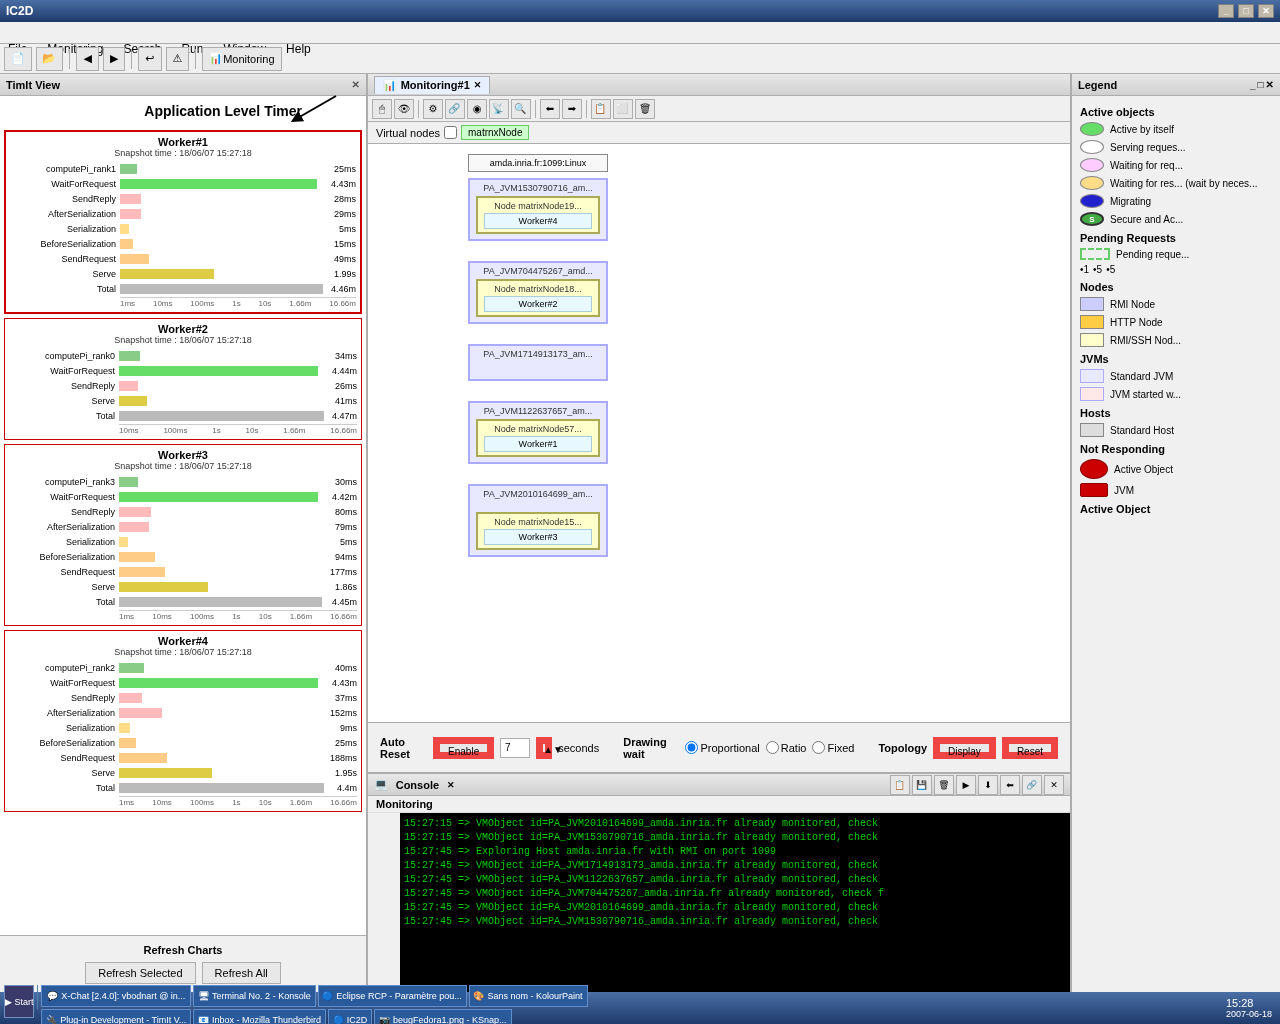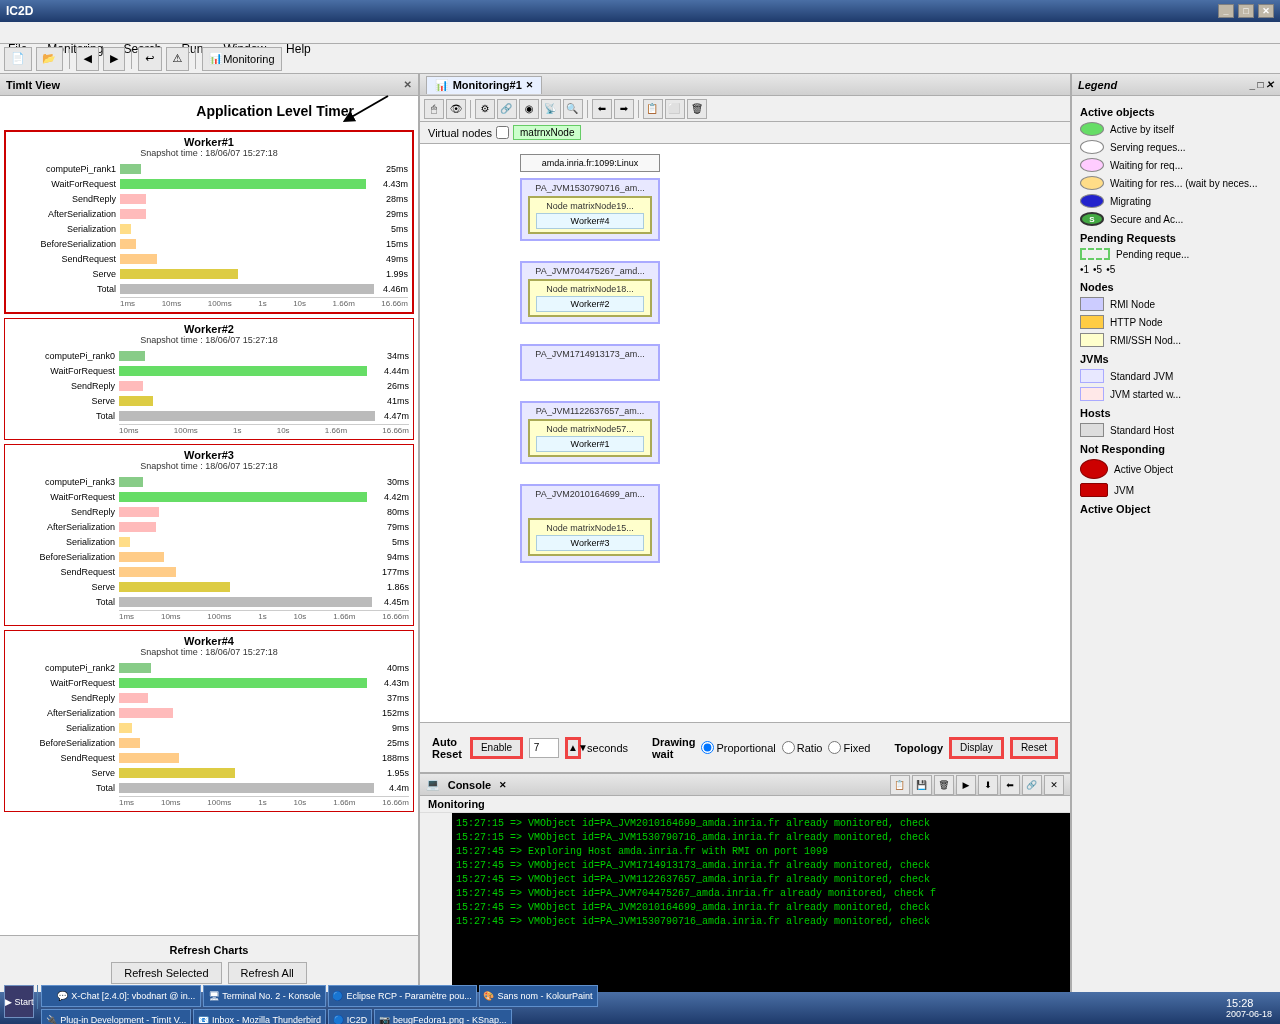--- a/index.html
+++ b/index.html
@@ -69,21 +69,21 @@
     
     .main-layout {
       display: flex;
       height: calc(1024px - 22px - 22px - 30px - 32px);
       
       overflow: hidden;
     }
 
     
     .left-panel {
-      width: 420px;
+      width: 368px;
       background: #f5f5f5;
       border-right: 2px solid #adadad;
       display: flex;
       flex-direction: column;
       overflow: hidden;
     }
     .panel-header {
       background: linear-gradient(to bottom, #e8e8e8, #d0d0d0);
       border-bottom: 1px solid #adadad;
       height: 22px;
@@ -236,21 +236,21 @@
       gap: 24px;
     }
     .ctrl-group {
       display: flex;
       align-items: center;
       gap: 6px;
     }
     .ctrl-label { font-size: 11px; font-weight: bold; }
     .ctrl-btn {
       background: #e8e8e8;
-      border: 3px solid #ef4444;
+      border: 7px solid #ef4444;
       padding: 2px 8px;
       font-size: 10px;
       cursor: pointer;
       height: 22px;
     }
     .ctrl-input {
       width: 30px;
       height: 20px;
       border: 1px solid #adadad;
       text-align: center;
@@ -309,21 +309,20 @@
     .legend-header {
       background: linear-gradient(to bottom, #e8e8e8, #d0d0d0);
       border-bottom: 1px solid #adadad;
       height: 22px;
       display: flex;
       align-items: center;
       padding: 0 6px;
       font-size: 11px;
       font-weight: bold;
       justify-content: space-between;
-      font-style: italic;
     }
     .legend-content { flex: 1; overflow-y: auto; padding: 4px 8px; }
     .legend-section-title {
       font-size: 11px;
       font-weight: bold;
       color: #000;
       margin-top: 6px;
       margin-bottom: 4px;
     }
     .legend-item {
@@ -808,21 +807,21 @@
                   <div style="font-size:9px;color:#333;margin-bottom:17px;">PA_JVM1714913173_am...</div>
                 </div>
                 <div style="border: 2px solid rgb(170, 170, 255); background: rgb(232, 232, 255); padding: 3px 6px; min-width: 140px;">
                   <div style="font-size:9px;color:#333;margin-bottom:3px;">PA_JVM1122637657_am...</div>
                   <div style="border:2px solid #aaaa55;background:#ffffcc;padding:3px 6px;margin-bottom:2px;">
       <div style="font-size:9px;color:#333;margin-bottom:2px;">Node matrixNode57...</div>
                     <div style="background:#e8f8ff;border:1px solid #aaccdd;padding:2px 8px;text-align:center;font-size:9px;">Worker#1</div>
                   </div>
                 </div>
                 <div style="border: 2px solid rgb(170, 170, 255); background: rgb(232, 232, 255); padding: 3px 6px; min-width: 140px;">
-                  <div style="font-size:9px;color:#333;margin-bottom:19px;">PA_JVM2010164699_am...</div>
+                  <div style="font-size:9px;color:#333;margin-bottom:13px;">PA_JVM2010164699_am...</div>
                   <div style="border:2px solid #aaaa55;background:#ffffcc;padding:3px 6px;margin-bottom:2px;">
       <div style="font-size:9px;color:#333;margin-bottom:2px;">Node matrixNode15...</div>
                     <div style="background:#e8f8ff;border:1px solid #aaccdd;padding:2px 8px;text-align:center;font-size:9px;">Worker#3</div>
                   </div>
                 </div>
               </div>
           </div>
         </div>
 
         <div class="monitoring-controls">
@@ -978,21 +977,21 @@
 
 </div>
 
 <div class="taskbar">
   <div style="display:flex; gap:1px; flex-wrap:wrap;">
     <button style="background:#3a3a6a;border:1px solid #7090c0;color:white;font-size:9px;padding:1px 0;cursor:pointer;height:33px;">▶ Start</button>
     <div class="taskbar-sep"></div>
     <div id="taskbar-apps" style="display:flex;gap:2px;flex-wrap:wrap;">
         <div style="display: flex; flex-direction: column;">
           <div style="display: flex; gap: 2px;">
-            <button style="background: rgb(42, 90, 154); border: 1px solid rgb(96, 144, 204); color: white; font-size: 9px; padding: 1px 15px; cursor: pointer; height: 22px; max-width: 160px; overflow: hidden; white-space: nowrap;">💬 X-Chat [2.4.0]: vbodnart @ in...</button>
+            <button style="background: rgb(42, 90, 154); border: 1px solid rgb(96, 144, 204); color: white; font-size: 9px; padding: 1px 5px; cursor: pointer; height: 22px; max-width: 160px; overflow: hidden; white-space: nowrap;">💬 X-Chat [2.4.0]: vbodnart @ in...</button>
             <button style="background: rgb(42, 90, 154); border: 1px solid rgb(96, 144, 204); color: white; font-size: 9px; padding: 1px 4px; cursor: pointer; height: 22px; max-width: 160px; overflow: hidden; white-space: nowrap;">🖥 Terminal No. 2 - Konsole</button>
             <button style="background: rgb(42, 90, 154); border: 1px solid rgb(96, 144, 204); color: white; font-size: 9px; padding: 1px 4px; cursor: pointer; height: 22px; max-width: 160px; overflow: hidden; white-space: nowrap;">🔵 Eclipse RCP - Paramètre pou...</button>
             <button style="background: rgb(42, 90, 154); border: 1px solid rgb(96, 144, 204); color: white; font-size: 9px; padding: 1px 4px; cursor: pointer; height: 22px; max-width: 160px; overflow: hidden; white-space: nowrap;">🎨 Sans nom - KolourPaint</button>
           </div>
           <div style="display: flex; gap: 2px; margin-top: 2px;">
             <button style="background: rgb(42, 90, 154); border: 1px solid rgb(96, 144, 204); color: white; font-size: 9px; padding: 1px 4px; cursor: pointer; height: 22px; max-width: 160px; overflow: hidden; white-space: nowrap;">🔌 Plug-in Development - TimIt V...</button>
             <button style="background: rgb(42, 90, 154); border: 1px solid rgb(96, 144, 204); color: white; font-size: 9px; padding: 1px 4px; cursor: pointer; height: 22px; max-width: 160px; overflow: hidden; white-space: nowrap;">📧 Inbox - Mozilla Thunderbird</button>
             <button style="background: rgb(42, 90, 154); border: 1px solid rgb(96, 144, 204); color: white; font-size: 9px; padding: 1px 4px; cursor: pointer; height: 22px; max-width: 160px; overflow: hidden; white-space: nowrap;">🔵 IC2D</button>
             <button style="background: rgb(42, 90, 154); border: 1px solid rgb(96, 144, 204); color: white; font-size: 9px; padding: 1px 4px; cursor: pointer; height: 22px; max-width: 160px; overflow: hidden; white-space: nowrap;">📷 beugFedora1.png - KSnap...</button>
           </div>

